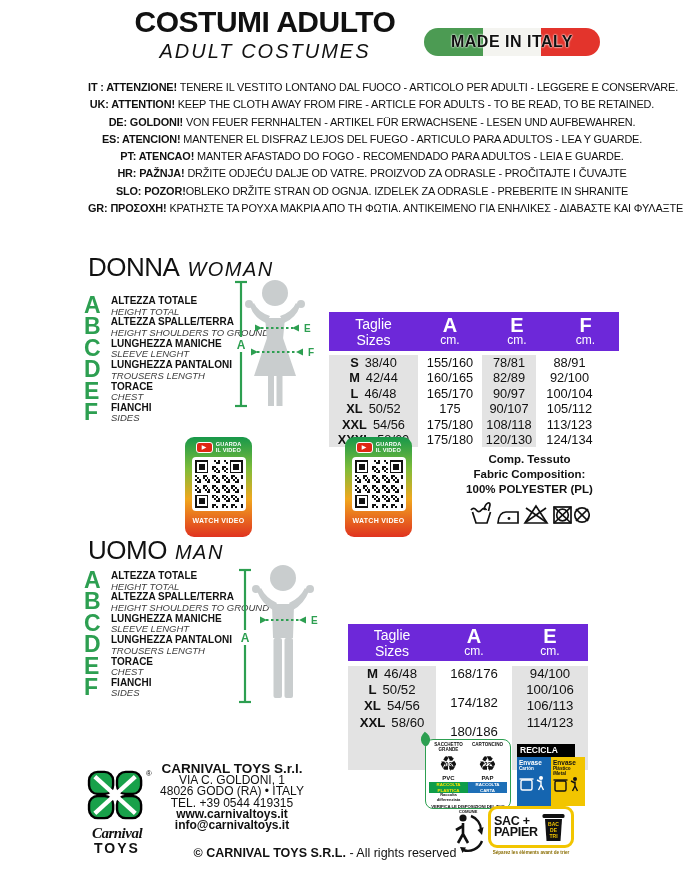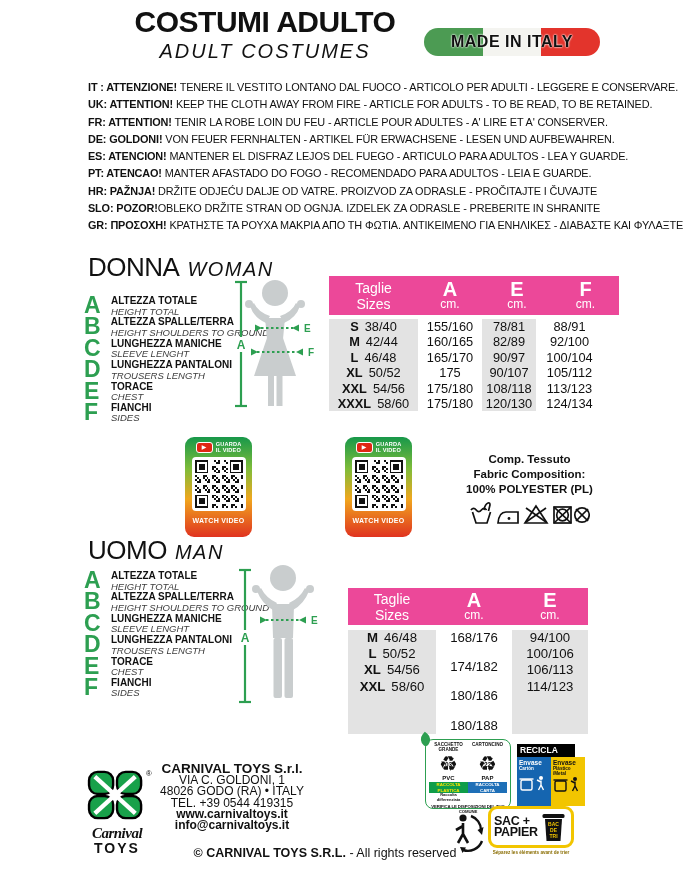--- a/index.html
+++ b/index.html
@@ -11,38 +11,38 @@
   
   .title-block { position:absolute; left:110px; top:6px; width:310px; text-align:center; }
   .title-block h1 { font-size:30px; font-weight:800; letter-spacing:-0.5px; line-height:32px; }
   .title-block .subtitle { font-size:20px; font-style:italic; font-weight:500; letter-spacing:2px; margin-top:2px; }
   .miy { position:absolute; left:424px; top:28px; width:176px; height:28px; border-radius:14px; overflow:hidden; display:flex; }
   .miy .fg { flex:1; background:#4c9b53; } .miy .fw { flex:1; background:#f4f4f0; } .miy .fr { flex:1; background:#e3342c; }
   .miy .miy-text { position:absolute; left:0; top:0; width:100%; height:100%; display:flex; align-items:center; justify-content:center;
     font-size:16px; font-weight:800; color:#111; text-shadow:0 0 2px #fff, 0 0 2px #fff; letter-spacing:0.5px; }
   
   .warnings { position:absolute; left:88px; top:79px; width:568px; }
-  .wline { font-size:10.9px; line-height:17.3px; letter-spacing:-0.15px; white-space:nowrap; }
+  .wline { font-size:10.9px; line-height:17.3px; letter-spacing:-0.15px; white-space:nowrap;text-align:center; }
   .wline b { font-weight:800; }
   
   .sec-heading { position:absolute; white-space:nowrap; }
   .sec-heading .it { font-size:26px; font-weight:400; letter-spacing:-0.5px; }
   .sec-heading .en { font-size:20px; font-style:italic; font-weight:400; letter-spacing:1.5px; margin-left:8px; }
   
   .legend { position:absolute; width:185px; }
   .leg-item { display:flex; align-items:flex-start; height:21.4px; }
   .leg-letter { width:25px; font-size:23px; font-weight:800; color:#2d9f51; line-height:20px; }
   .leg-text { padding-left:2px; padding-top:1px; }
   .leg-it { font-size:10px; font-weight:800; line-height:10.5px; white-space:nowrap; }
   .leg-en { font-size:9.5px; font-style:italic; color:#3c3c3c; line-height:10px; white-space:nowrap; }
   
   .figure { position:absolute; }
   
   .sizetable { position:absolute; }
-  .thead { display:flex; background:#ec4899; color:#fff; text-align:right; }
+  .thead { display:flex; background:#6d28d9; color:#fff; text-align:right;margin-top:36px; }
   .thead .hc { display:flex; flex-direction:column; justify-content:center; align-items:center; }
   .h-sizes div { font-size:14px; line-height:16px; font-weight:400; }
   .h-letter { font-size:20px; font-weight:700; line-height:17px; }
   .h-unit { font-size:12px; line-height:12px; }
   .tbody { display:flex; margin-top:4px; }
   .tcol { display:flex; flex-direction:column; }
   .tcol.gray { background:#e3e3e3; }
   .cell { text-align:center; white-space:nowrap; }
   .size-cell { display:flex; justify-content:center; gap:6px; }
   .size-cell b { font-weight:800; }
@@ -113,21 +113,20 @@
   <div class="miy">
     <span class="fg"></span>
     <span class="fw"></span>
     <span class="fr"></span>
     <span class="miy-text">MADE IN ITALY</span>
   </div>
 
   <div class="warnings">
     <div class="wline"><b>IT : ATTENZIONE!</b><span> TENERE IL VESTITO LONTANO DAL FUOCO - ARTICOLO PER ADULTI - LEGGERE E CONSERVARE.</span></div>
     <div class="wline"><b>UK: ATTENTION!</b><span> KEEP THE CLOTH AWAY FROM FIRE - ARTICLE FOR ADULTS - TO BE READ, TO BE RETAINED.</span></div>
-    <div class="wline"><b>FR: ATTENTION!</b><span> TENIR LA ROBE LOIN DU FEU - ARTICLE POUR ADULTES  - A' LIRE ET A' CONSERVER.</span></div>
     <div class="wline"><b>DE: GOLDONI!</b><span> VON FEUER FERNHALTEN - ARTIKEL FÜR ERWACHSENE  - LESEN UND AUFBEWAHREN.</span></div>
     <div class="wline"><b>ES: ATENCION!</b><span> MANTENER EL DISFRAZ LEJOS DEL FUEGO -  ARTICULO PARA ADULTOS - LEA Y GUARDE.</span></div>
     <div class="wline"><b>PT: ATENCAO!</b><span> MANTER AFASTADO DO FOGO - RECOMENDADO PARA ADULTOS - LEIA E GUARDE.</span></div>
     <div class="wline"><b>HR: PAŽNJA!</b><span> DRŽITE ODJEĆU DALJE OD VATRE. PROIZVOD ZA ODRASLE - PROČITAJTE I ČUVAJTE</span></div>
     <div class="wline"><b>SLO: POZOR!</b><span>OBLEKO DRŽITE STRAN OD OGNJA. IZDELEK ZA ODRASLE - PREBERITE IN SHRANITE</span></div>
     <div class="wline"><b>GR: ΠΡΟΣΟΧΗ!</b><span> ΚΡΑΤΗΣΤΕ ΤΑ ΡΟΥΧΑ ΜΑΚΡΙΑ ΑΠΟ ΤΗ ΦΩΤΙΑ. ΑΝΤΙΚΕΙΜΕΝΟ ΓΙΑ ΕΝΗΛΙΚΕΣ - ΔΙΑΒΑΣΤΕ ΚΑΙ ΦΥΛΑΞΤΕ</span></div>
   </div>
 
   <div class="sec-heading" style="left:88px; top:252px;">
     <span class="it">DONNA</span><span class="en">WOMAN</span>

